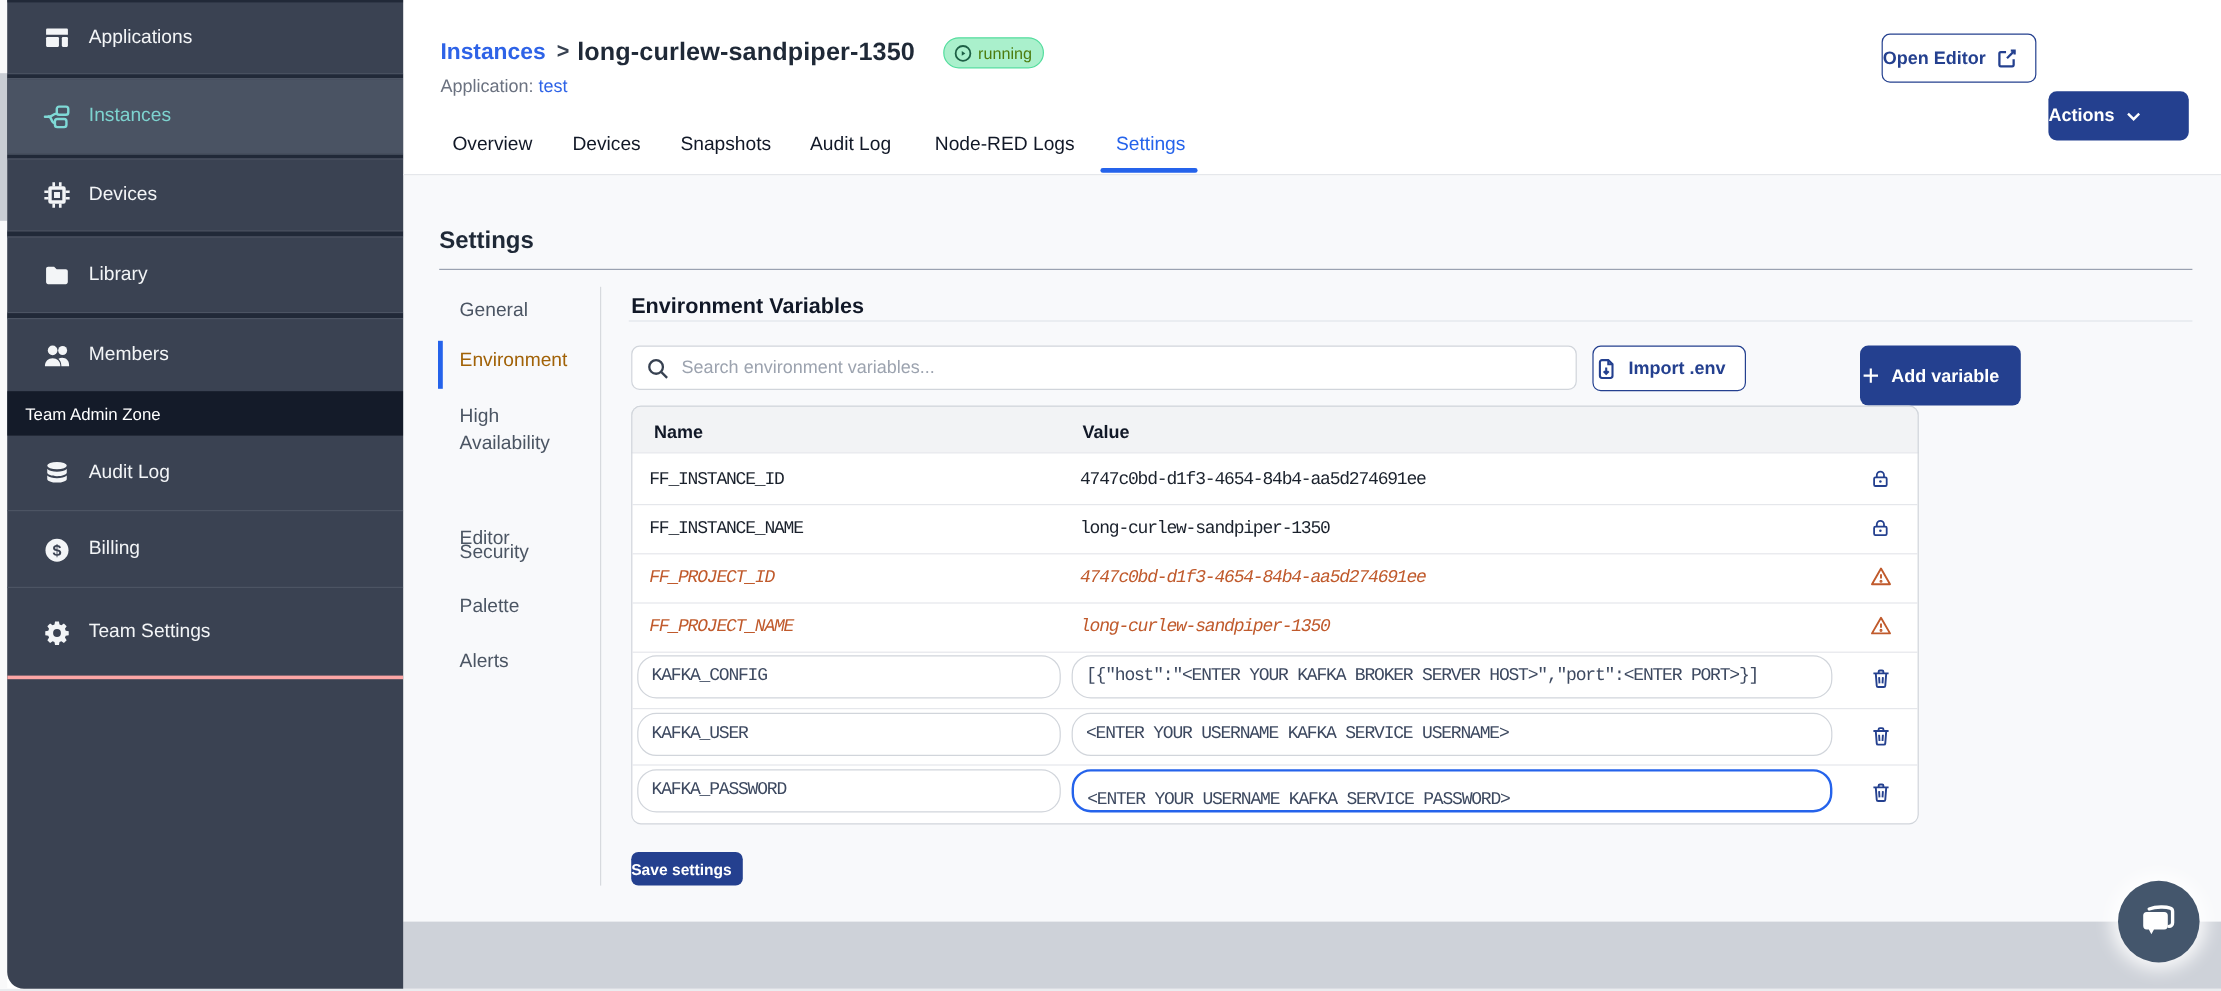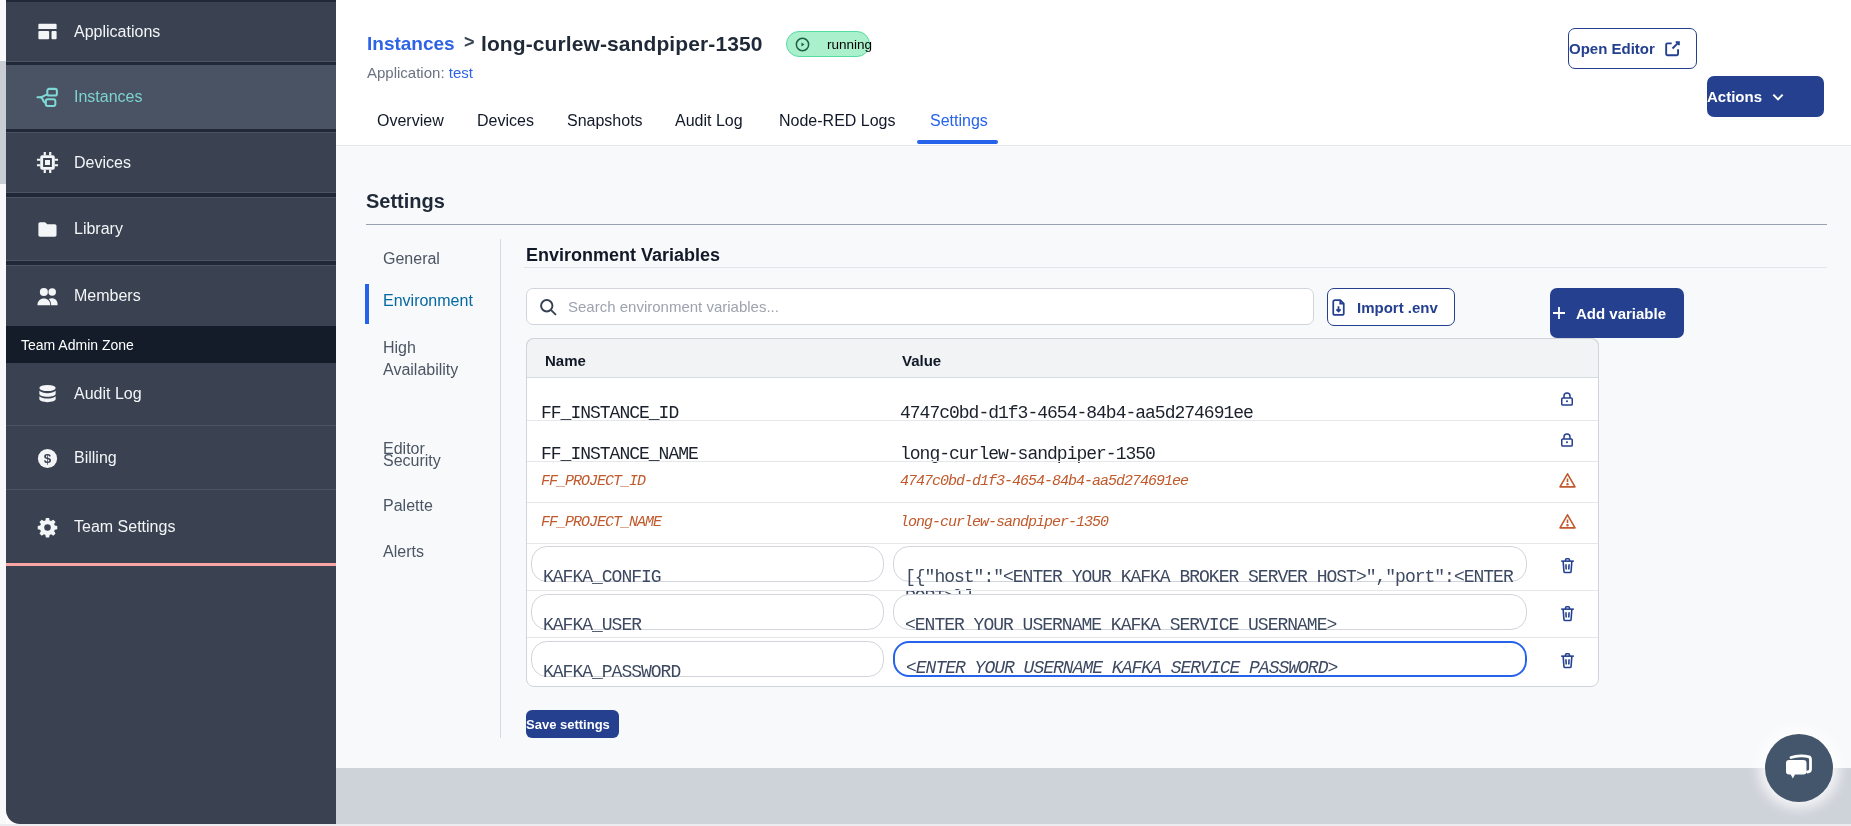--- a/index.html
+++ b/index.html
@@ -18,21 +18,21 @@
   .gap { position:absolute; left:0; width:330px; }
   .gap .l1 { position:absolute; left:0; top:0; width:330px; height:1px; background:#4c5463;}
   .gap .dk { position:absolute; left:0; top:1px; width:330px; height:3px; background:#212938;}
   .gap .l2 { position:absolute; left:0; top:4px; width:330px; height:1px; background:#4c5463;}
 
   
   #crumb-instances { left:367px; top:33px; font-size:19px; font-weight:bold; color:#2e63e7; }
   #crumb-sep { left:464px; top:32px; font-size:18px; font-weight:600; color:#374151; }
   #crumb-title { left:481px; top:32px; font-size:21px; font-weight:bold; color:#1f2937; letter-spacing:0.1px; }
   #pill-running { left:786px; top:31px; width:84px; height:26px; background:#aaf0cc; border:1.5px solid #54dd9e; border-radius:13px; }
-  #pill-running span { position:absolute; left:40px; top:5px; font-size:13.5px; color:#000000; }
+  #pill-running span { position:absolute; left:28px; top:5px; font-size:13.5px; color:#4d7c0f; }
   #app-line { left:367px; top:64px; font-size:15px; color:#6b7280; }
   #app-line a { color:#2e63e7; text-decoration:none; }
 
   #btn-open-editor { left:1568px; top:28px; width:129px; height:41px; background:#fff; border:1px solid #24408f; border-radius:7px; color:#24408f; font-weight:bold; font-size:15px; }
   #btn-actions { left:1707px; top:28px; width:117px; height:41px; background:#24408f; border-radius:7px; color:#ffffff; font-weight:bold; font-size:15px;margin-top:48px; }
 
   
   .tab { position:absolute; top:112px; font-size:16px; color:#111827; }
   #tabline { left:917px; top:140px; width:81px; height:3.5px; background:#2563eb; border-radius:2px; }
   #tabborder { left:336px; top:145px; width:1515px; height:1px; background:#e5e7eb; }
@@ -40,38 +40,38 @@
   
   #content-bg { left:336px; top:146px; width:1515px; height:622px; background:#f8f9fb; }
   #footer { left:336px; top:768px; width:1515px; height:56px; background:#ced2d9; }
   #bottomstrip { left:0px; top:824px; width:1851px; height:2px; background:#eaecef; }
 
   
   #h-settings { left:366px; top:190px; font-size:20px; font-weight:bold; color:#1f2937; }
   #settings-border { left:366px; top:224px; width:1461px; height:1px; background:#9aa2b1; }
 
   .subnav { position:absolute; left:383px; font-size:16px; color:#4b5563; }
-  #sn-env { color:#0369a1; }
+  #sn-env { color:#a16207; }
   #env-bar { left:365px; top:284px; width:4px; height:40px; background:#2563eb; }
   #vline { left:500px; top:239px; width:1px; height:499px; background:#d7dade; }
 
   #h-env { left:526px; top:245px; font-size:18px; font-weight:bold; color:#111827; }
   #env-border { left:524px; top:267px; width:1303px; height:1px; background:#e2e4e9; }
 
   #search { left:526px; top:288px; width:788px; height:37px; background:#fff; border:1px solid #d1d5db; border-radius:7px; }
   #search span { position:absolute; left:41px; top:9px; font-size:15px; color:#9ca3af; }
   #btn-import { left:1327px; top:288px; width:128px; height:38px; background:#fff; border:1.5px solid #24408f; border-radius:7px; color:#24408f; font-weight:bold; font-size:15px; }
   #btn-add { left:1550px; top:288px; width:134px; height:50px; background:#24408f; border-radius:7px; color:#fff; font-weight:bold; font-size:15px; }
 
   
   #tbl { left:526px; top:338px; width:1073px; height:349px; background:#ffffff; border:1px solid #d1d5db; border-radius:8px; }
   #thead { left:526px; top:338px; width:1073px; height:40px; background:#f2f3f5; border:1px solid #d1d5db; border-bottom:1px solid #d7dae0; border-radius:8px 8px 0 0; }
   .th { position:absolute; top:352px; font-size:15px; font-weight:bold; color:#111827; }
   .rowline { position:absolute; left:527px; width:1071px; height:1px; background:#e5e7eb; }
-  .mono { font-family:"Liberation Mono", monospace; font-size:18px; letter-spacing:-1px; color:#1a212c;margin-top:12px; }
+  .mono { font-family:"Liberation Mono", monospace; font-size:15px; letter-spacing:-1px; color:#1a212c; }
   .mono-red { font-family:"Liberation Mono", monospace; font-size:15px; letter-spacing:-1px; color:#c05a2c; font-style:italic; }
   .cell { position:absolute; }
   .ivar { position:absolute; background:#fff; border:1px solid #d1d5db; border-radius:16px; height:36px; }
   .ivar span { position:absolute; left:11px; top:8px; }
 
   #save-btn { left:526px; top:710px; width:93px; height:28px; background:#24408f; border-radius:6px; color:#fff; font-weight:bold; font-size:13px; }
 
   .btn-center { display:flex; align-items:center; justify-content:flex-start; gap:8px; }
 
   #chat { left:1765px; top:734px; width:68px; height:68px; border-radius:50%; background:#44566c; box-shadow:0 0 14px 6px rgba(255,255,255,0.85); }
@@ -278,21 +278,21 @@
     <span class="mono" style="color:#3d4960;">KAFKA_USER</span>
   </div>
 <div class="ivar" style="left:893px;top:594px;width:634px;">
     <span class="mono" style="color:#3d4960;">&lt;ENTER YOUR USERNAME KAFKA SERVICE USERNAME&gt;</span>
   </div>
 <div class="rowline" style="top:637px;"></div>
 <div class="ivar" style="left:531px;top:641px;width:353px;text-align:center;">
     <span class="mono" style="color:#3d4960;">KAFKA_PASSWORD</span>
   </div>
 <div class="ivar" style="left:893px;top:641px;width:634px;border:2px solid #2563eb;">
-    <span class="mono" style="color:#3d4960;top:3px;font-style:italic;">&lt;ENTER YOUR USERNAME KAFKA SERVICE PASSWORD&gt;</span>
+    <span class="mono" style="color:#3d4960;top:15px;">&lt;ENTER YOUR USERNAME KAFKA SERVICE PASSWORD&gt;</span>
   </div>
 
 <svg class="abs" style="left:1558px;top:390px;" width="18" height="18" viewBox="0 0 24 24" fill="none" stroke="#24408f" stroke-width="2">
     <rect x="5" y="10.5" width="14" height="9.5" rx="1.5"></rect>
     <path d="M8 10.5V8a4 4 0 0 1 8 0v2.5"></path>
     <circle cx="12" cy="15" r="1.4" fill="#24408f" stroke="none"></circle>
   </svg>
 <svg class="abs" style="left:1558px;top:431px;" width="18" height="18" viewBox="0 0 24 24" fill="none" stroke="#24408f" stroke-width="2">
     <rect x="5" y="10.5" width="14" height="9.5" rx="1.5"></rect>
     <path d="M8 10.5V8a4 4 0 0 1 8 0v2.5"></path>

